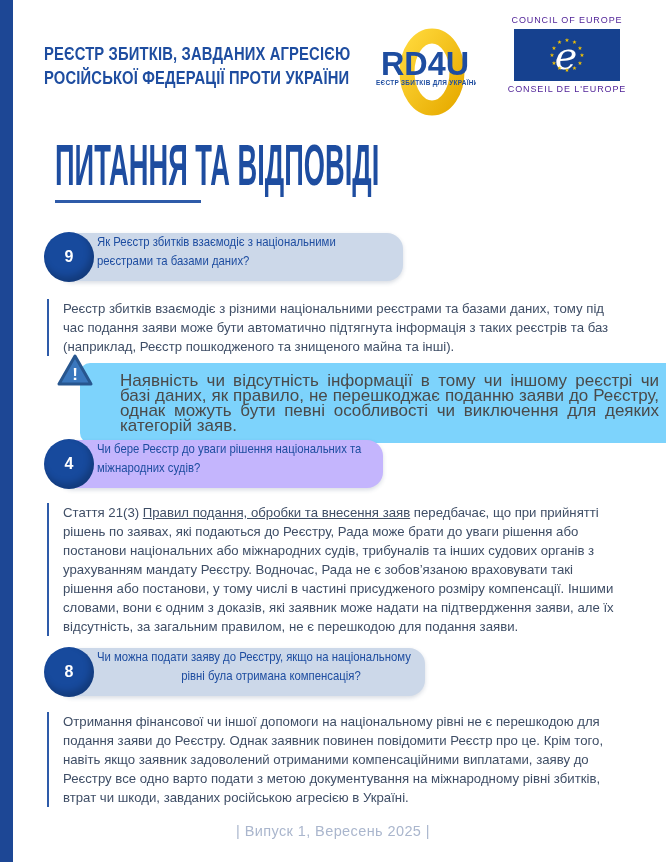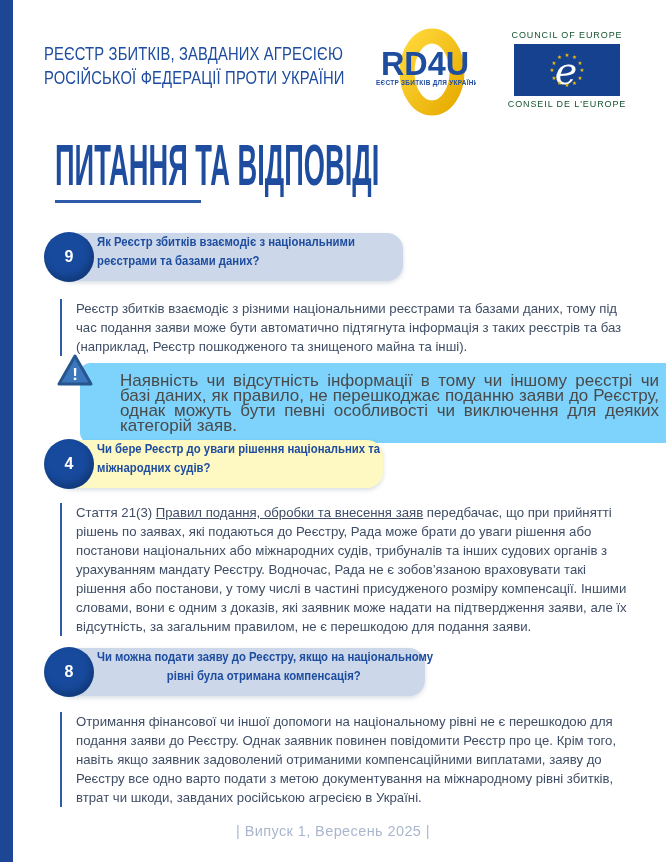--- a/index.html
+++ b/index.html
@@ -1,53 +1,53 @@
 <!DOCTYPE html>
 <html><head>
 <meta charset="utf-8">
 <style>
   html,body{margin:0;padding:0;background:#ffffff;}
   .page{position:relative;width:666px;height:862px;background:#ffffff;overflow:hidden;
         font-family:"Liberation Sans",sans-serif;}
   .leftbar{position:absolute;left:0;top:0;width:13px;height:862px;background:#1d4795;}
 
   
-  .header-title{position:absolute;left:44px;top:42px;color:#1e4da0;font-weight:normal;}
+  .header-title{position:absolute;left:44px;top:42px;color:#1e4da0;font-weight:bold;}
   .tline{display:block;white-space:nowrap;font-size:18px;line-height:24px;
          transform:scaleX(.82);transform-origin:left center;letter-spacing:.2px;}
 
   .rd4u{position:absolute;left:376px;top:18px;width:100px;height:100px;}
-  .coe{position:absolute;left:490px;top:30px;width:154px;text-align:center;color:#14532d;}
+  .coe{position:absolute;left:490px;top:15px;width:154px;text-align:center;color:#4c1d95;}
   .coe-label{font-size:9px;letter-spacing:.9px;line-height:10px;white-space:nowrap;}
   .coe-box{display:block;margin:4px auto 3px auto;}
 
   
   .page-title{position:absolute;left:55px;top:138px;color:#1e4da0;font-weight:bold;}
   .page-title .big{display:inline-block;white-space:nowrap;font-size:58px;line-height:54px;
                    transform:scaleX(.47);transform-origin:left center;}
   .title-underline{position:absolute;left:55px;top:200px;width:146px;height:3px;background:#2e5ba9;}
 
   
   .qrow{position:absolute;left:44px;height:50px;}
   .qpill{position:absolute;left:13px;top:0;height:48px;border-radius:16px;z-index:1;
          display:flex;flex-direction:column;justify-content:center;
          padding:0 14px 12px 40px;box-sizing:border-box;
-         color:#1e4da0;font-weight:bold;font-size:13.5px;
+         color:#1e4da0;font-weight:normal;font-size:13.5px;
          box-shadow:0 2px 4px rgba(40,60,100,.18);}
   .qpill .qline{display:block;white-space:nowrap;line-height:19px;
                 transform:scaleX(.84);transform-origin:left center;}
   .pill-blue{background:#ccd8e9;}
-  .pill-yellow{background:#fef9c3;}
+  .pill-yellow{background:#c4b5fd;}
   .qbadge{position:absolute;left:0;top:-1px;width:50px;height:50px;border-radius:50%;
           background:#174a9d;color:#ffffff;font-weight:bold;font-size:16px;z-index:2;
           display:flex;align-items:center;justify-content:center;
           box-shadow:inset -3px -5px 7px rgba(0,0,0,.22);}
 
   
-  .answer{position:absolute;left:60px;width:578px;box-sizing:border-box;
+  .answer{position:absolute;left:47px;width:578px;box-sizing:border-box;
           border-left:2px solid #2e5ba9;padding-left:14px;
           font-size:13.2px;line-height:19px;color:#3f4e66;}
 
   
   .note{position:absolute;left:80px;top:363px;width:633px;box-sizing:border-box;
         background:#7dd3fc;border-radius:10px;padding:10px 54px 10px 40px;
         font-size:17px;line-height:15px;color:#4a4a4a;text-align:justify;z-index:1;}
   .note-icon{position:absolute;left:56px;top:353px;width:38px;height:36px;z-index:2;}
 
   .footer{position:absolute;left:0;top:823px;width:666px;text-align:center;

